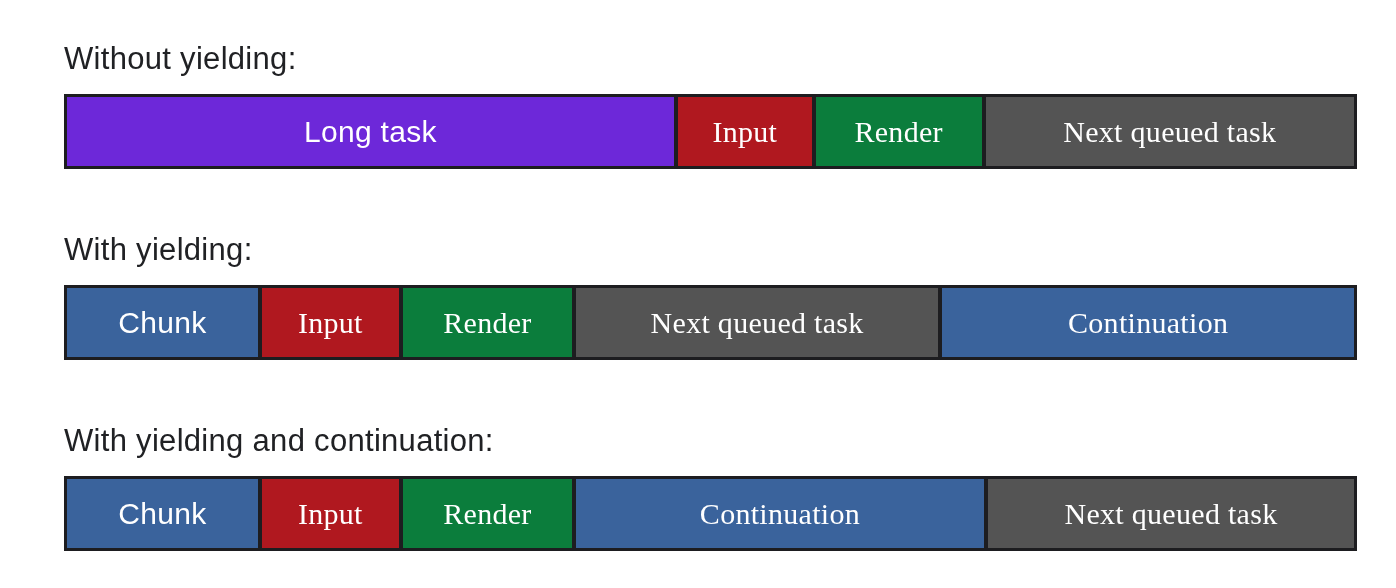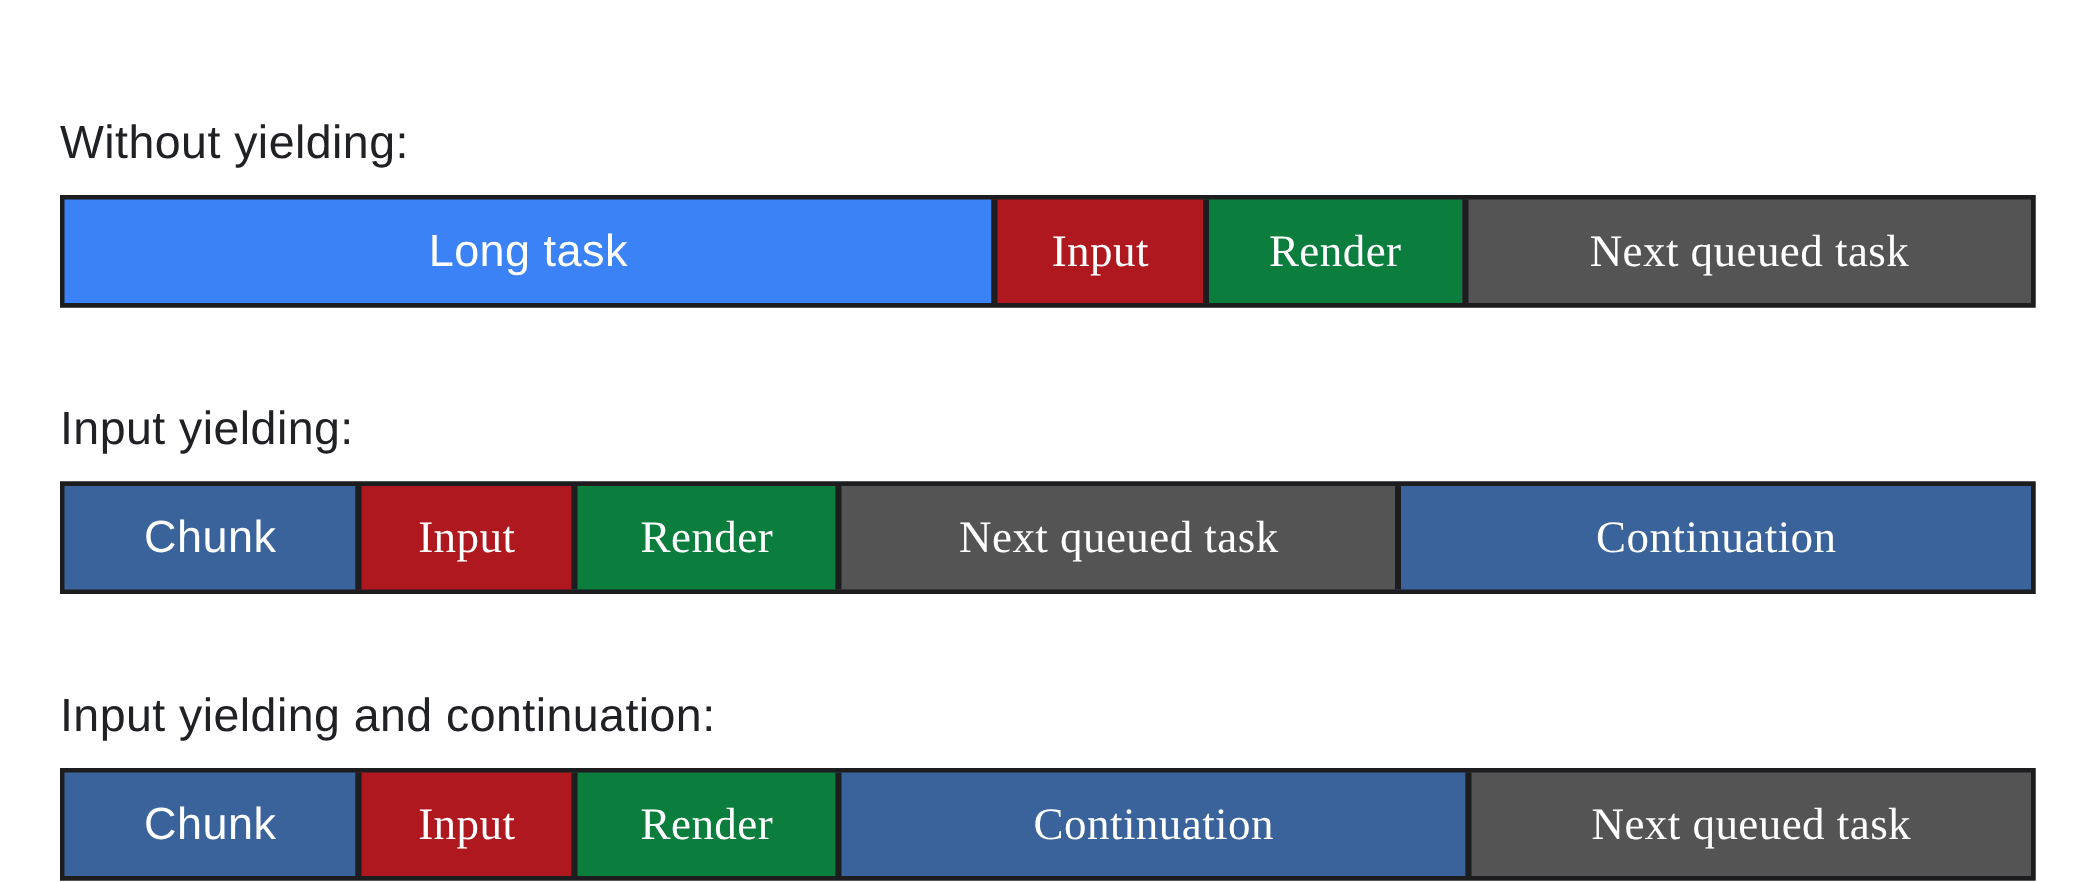--- a/index.html
+++ b/index.html
@@ -8,22 +8,21 @@
     background: #ffffff;
   }
   body {
     width: 1396px;
     height: 588px;
     font-family: "Liberation Sans", sans-serif;
     overflow: hidden;
   }
   .diagram {
     box-sizing: border-box;
-    padding: 41px 39px 0 40px;
-    margin-top: 36px;
+    padding: 41px 39px 0 64px;
   }
   .timeline-row + .timeline-row {
     margin-top: 63px;
   }
   .row-heading {
     margin: 0 0 17px 0;
     font-size: 31px;
     line-height: 36px;
     font-weight: 400;
     letter-spacing: 0.3px;
@@ -56,56 +55,56 @@
     white-space: nowrap;
   }
 </style>
 </head>
 <body style="background: rgb(255, 255, 255);">
 
 <div class="diagram">
     <section class="timeline-row">
     <h2 class="row-heading">Without yielding:</h2>
     <div class="timeline-bar">
-        <div class="seg" style="flex-grow: 47.6; background-color: #3b82f6;">
+        <div class="seg" style="flex-grow: 47.6; background-color: #6d28d9;">
     <span class="seg-label">Long task</span>
   </div>
         <div class="seg" style="flex-grow: 10.5; background-color: rgb(176, 24, 31);">
     <span class="seg-label">Input</span>
   </div>
         <div class="seg" style="flex-grow: 13; background-color: rgb(11, 125, 60);">
     <span class="seg-label">Render</span>
   </div>
         <div class="seg" style="flex-grow: 28.9; background-color: rgb(84, 84, 84);">
     <span class="seg-label">Next queued task</span>
   </div>
       </div>
   </section>
     <section class="timeline-row">
-    <h2 class="row-heading">Input yielding:</h2>
+    <h2 class="row-heading">With yielding:</h2>
     <div class="timeline-bar">
         <div class="seg" style="flex-grow: 15; background-color: rgb(58, 99, 156);">
     <span class="seg-label">Chunk</span>
   </div>
         <div class="seg" style="flex-grow: 10.8; background-color: rgb(176, 24, 31);">
     <span class="seg-label">Input</span>
   </div>
         <div class="seg" style="flex-grow: 13.3; background-color: rgb(11, 125, 60);">
     <span class="seg-label">Render</span>
   </div>
         <div class="seg" style="flex-grow: 28.5; background-color: rgb(84, 84, 84);">
     <span class="seg-label">Next queued task</span>
   </div>
         <div class="seg" style="flex-grow: 32.4; background-color: rgb(58, 99, 156);">
     <span class="seg-label">Continuation</span>
   </div>
       </div>
   </section>
     <section class="timeline-row">
-    <h2 class="row-heading">Input yielding and continuation:</h2>
+    <h2 class="row-heading">With yielding and continuation:</h2>
     <div class="timeline-bar">
         <div class="seg" style="flex-grow: 15; background-color: rgb(58, 99, 156);">
     <span class="seg-label">Chunk</span>
   </div>
         <div class="seg" style="flex-grow: 10.8; background-color: rgb(176, 24, 31);">
     <span class="seg-label">Input</span>
   </div>
         <div class="seg" style="flex-grow: 13.3; background-color: rgb(11, 125, 60);">
     <span class="seg-label">Render</span>
   </div>

